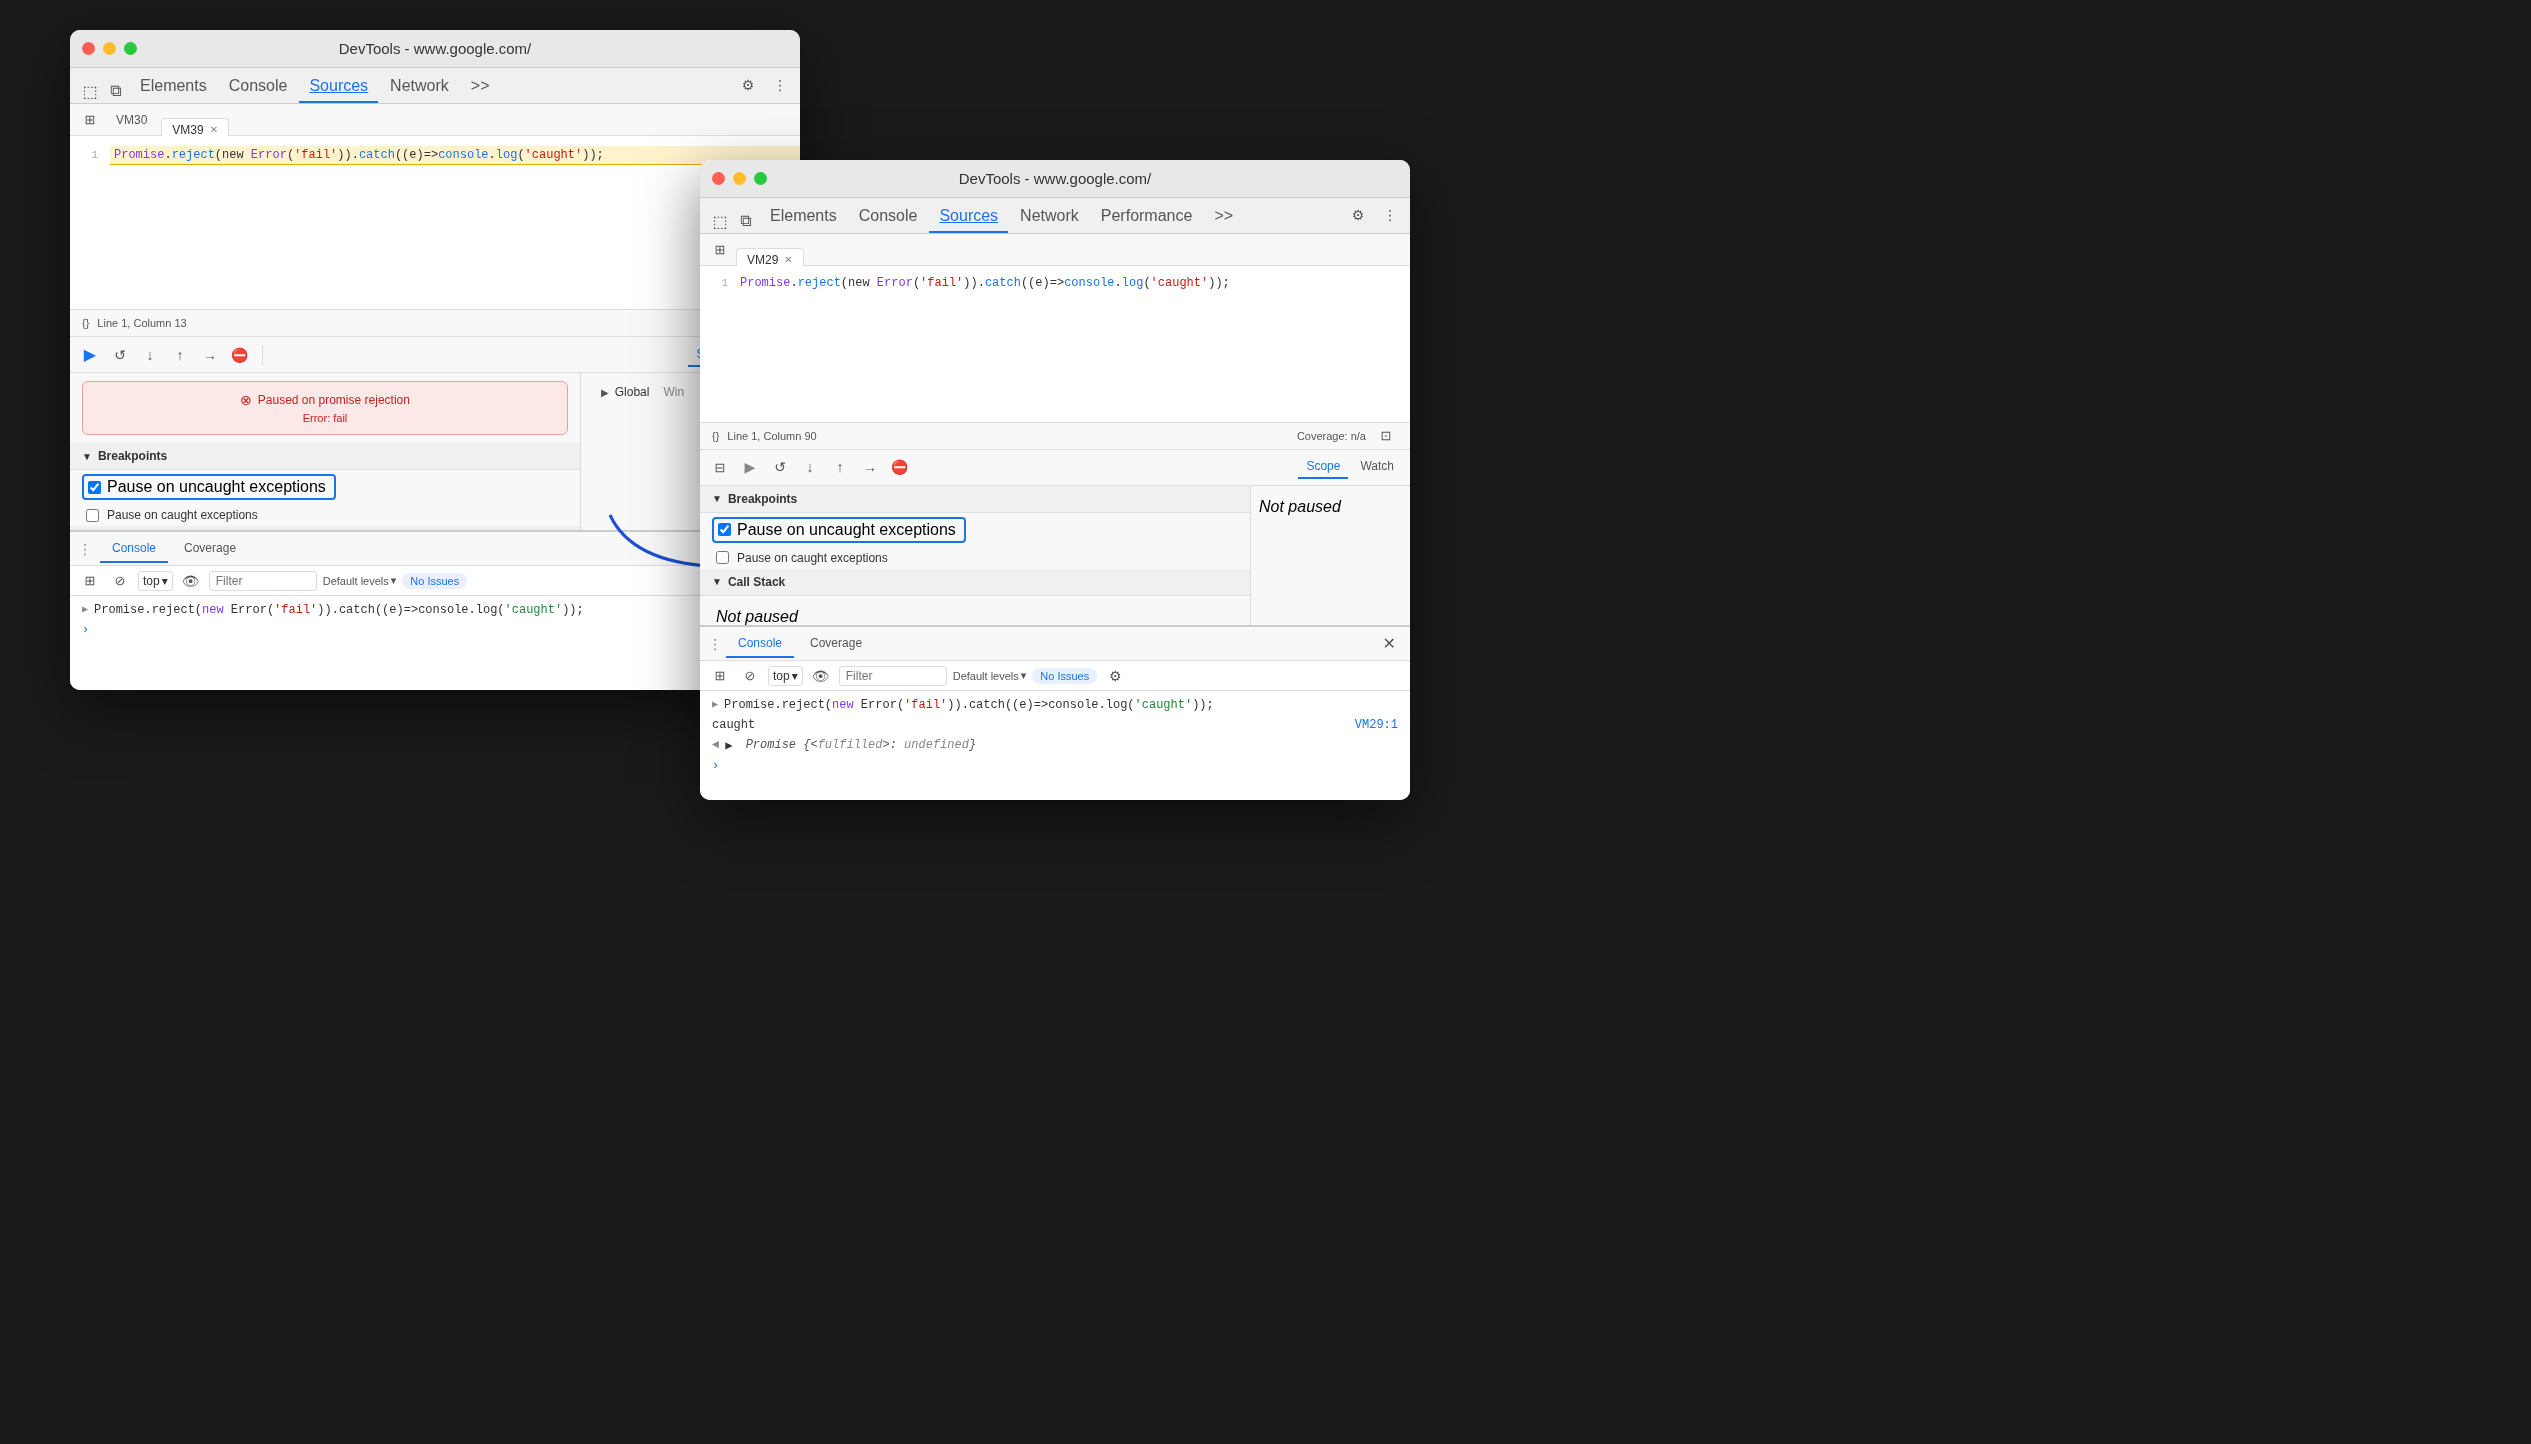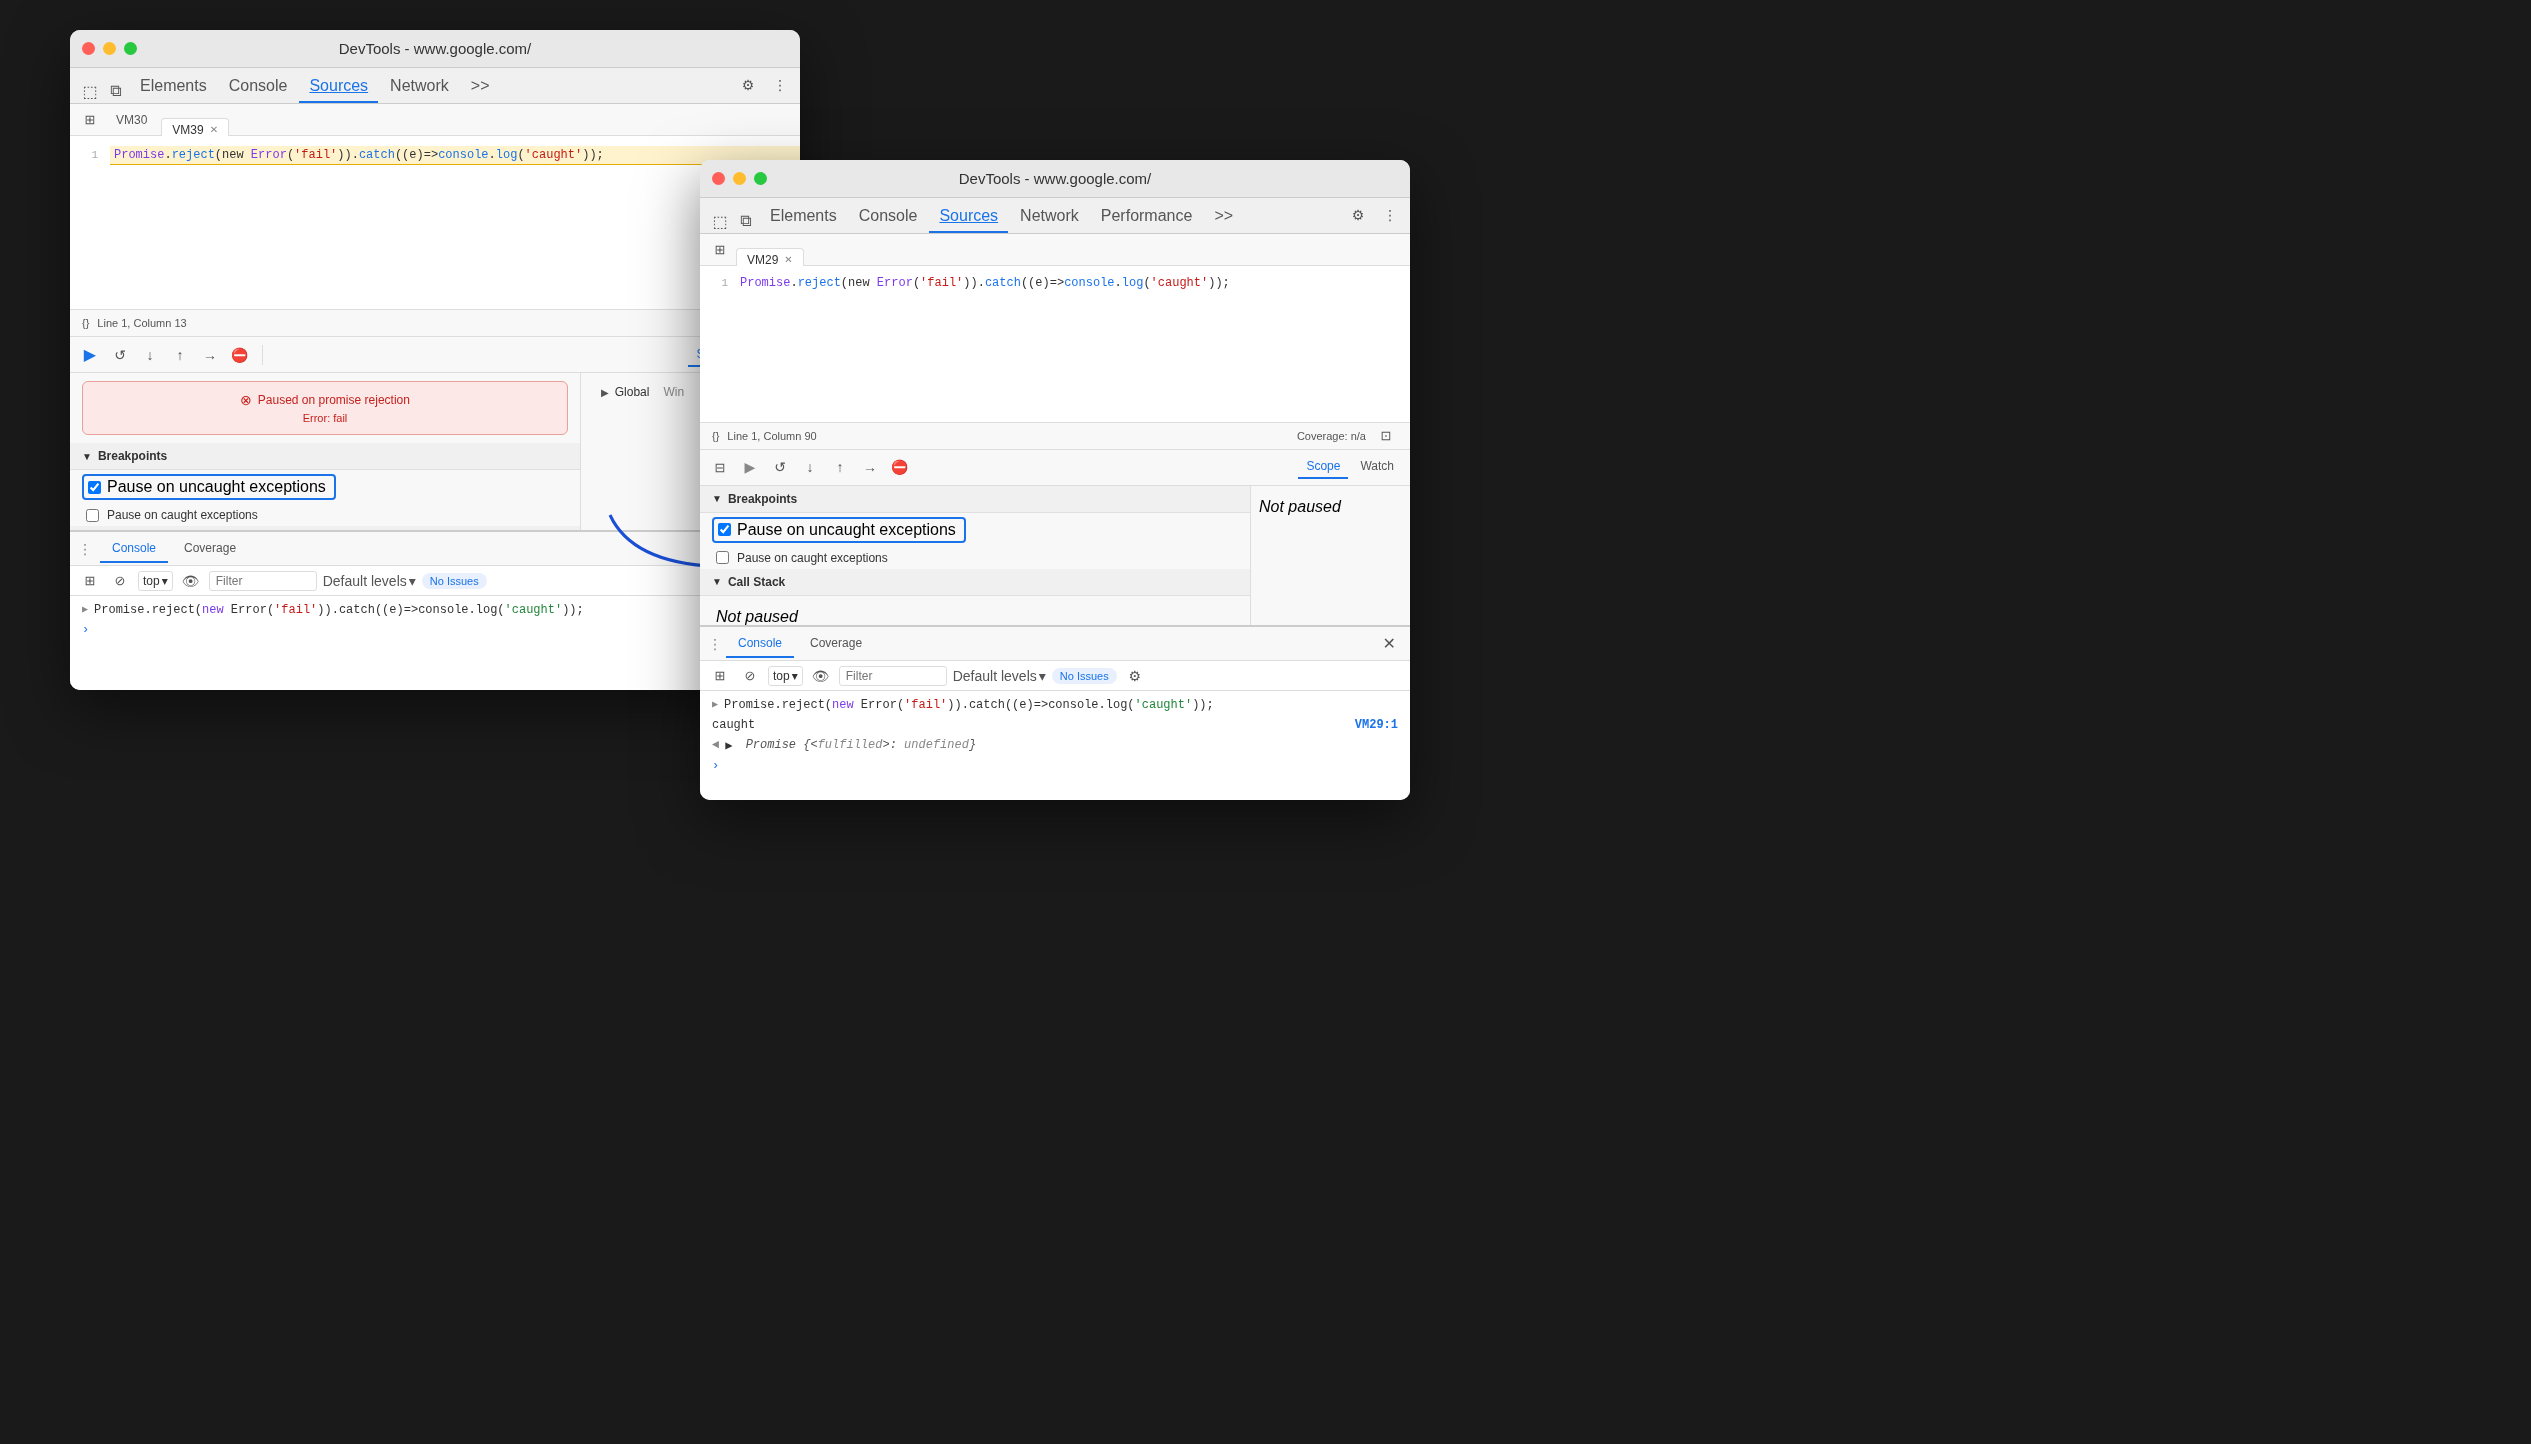--- a/index.html
+++ b/index.html
@@ -300,21 +300,21 @@
 
     .console-filter {
       border: 1px solid #ddd;
       border-radius: 3px;
       padding: 2px 6px;
       font-size: 12px;
       width: 108px;
     }
 
     .console-dropdown {
-      font-size: 14px;
+      font-size: 11px;
       color: #555;
       display: flex;
       align-items: center;
       gap: 2px;
       cursor: pointer;
     }
 
     .console-content {
       background: #fff;
       padding: 4px 0;
@@ -332,21 +332,20 @@
 
     .console-expand {
       color: #888;
       font-size: 10px;
     }
 
     .console-link {
       color: #1a73e8;
       text-decoration: none;
       margin-left: auto;
-      font-weight: bold;
     }
 
     
     .top-selector {
       display: flex;
       align-items: center;
       gap: 2px;
       font-size: 12px;
       color: #333;
       cursor: pointer;

